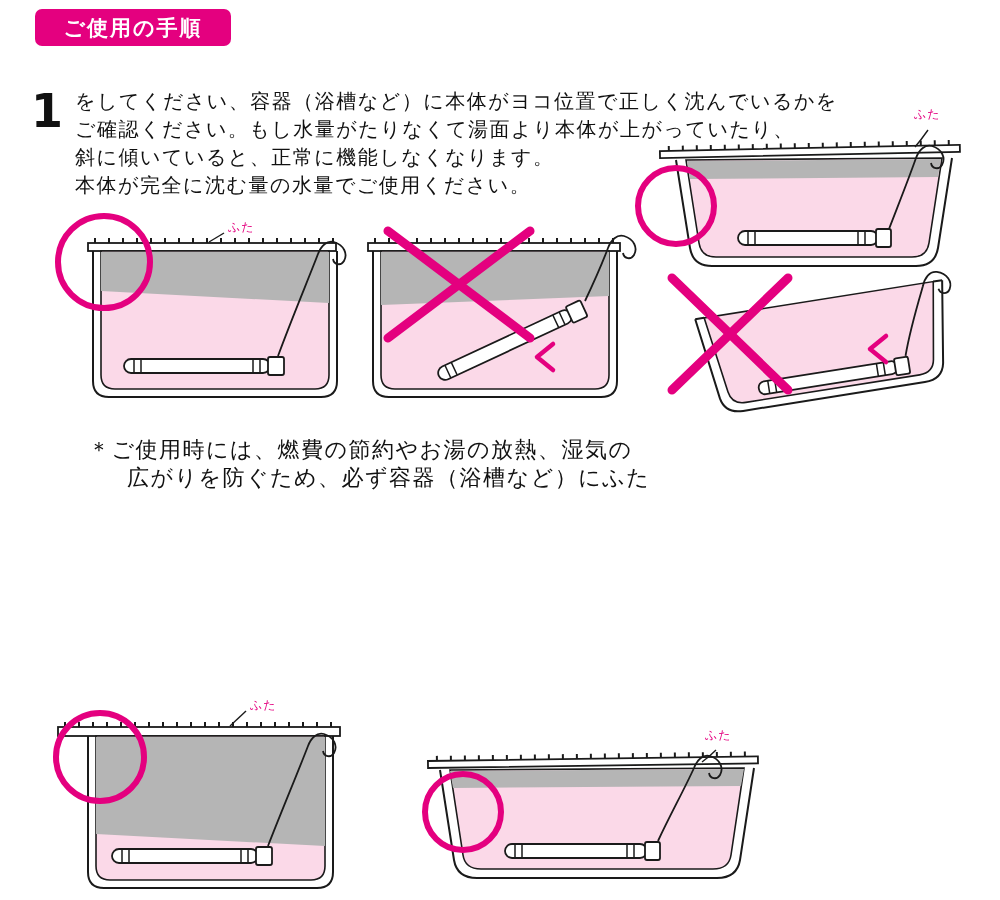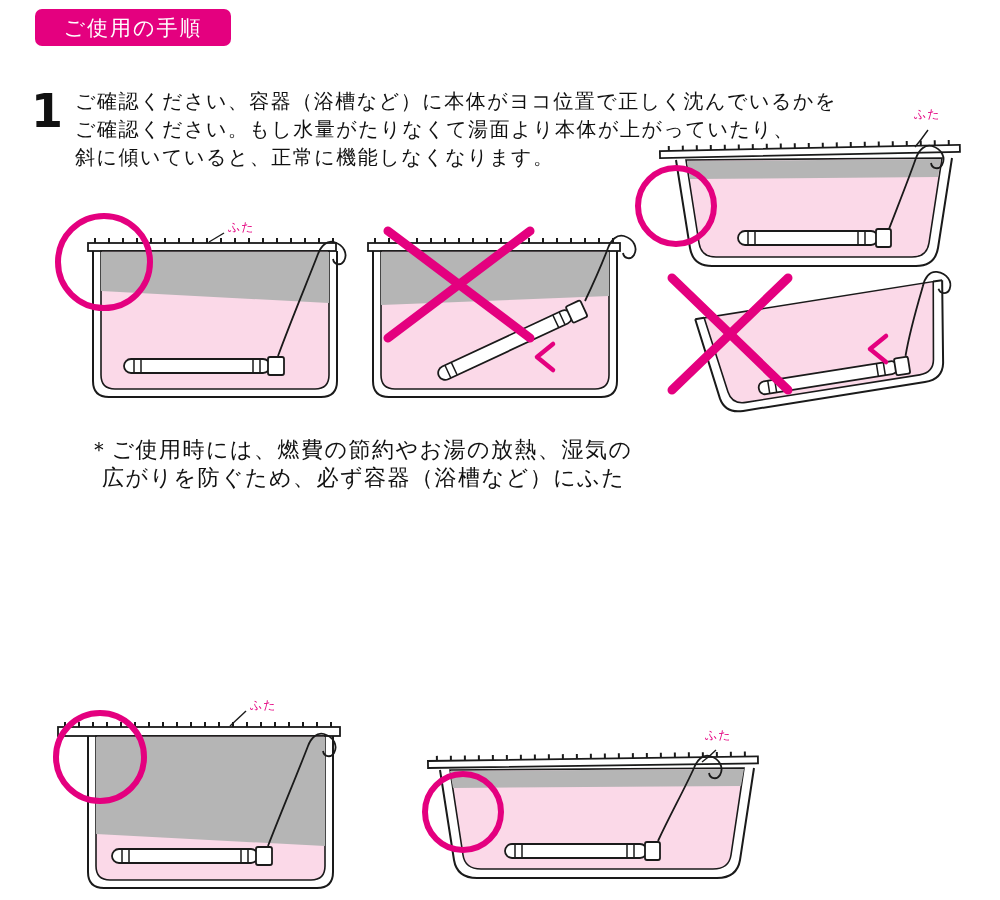--- a/index.html
+++ b/index.html
@@ -10,35 +10,35 @@
   }
   *{margin:0;padding:0;box-sizing:border-box;}
   html,body{background:#fff;}
   body{font-family:"DejaVu Sans", sans-serif;color:#111;}
   .page{position:relative;width:1000px;height:900px;background:#fff;overflow:hidden;}
 
   .badge{
     position:absolute;left:35px;top:9px;width:196px;height:37px;
     background:var(--accent);color:#fff;border-radius:7px;
     display:flex;align-items:center;justify-content:center;
-    font-size:21px;font-weight:normal;letter-spacing:2px;
+    font-size:21px;font-weight:bold;letter-spacing:2px;
   }
   .step-number{
     position:absolute;left:31px;top:88px;
     font-size:46px;font-weight:bold;line-height:1;
   }
   .instructions{
     position:absolute;left:75px;top:87px;
     font-size:20px;line-height:28px;letter-spacing:1.5px;white-space:nowrap;
   }
   .footnote{
     position:absolute;left:88px;top:436px;
     font-size:22px;line-height:28px;letter-spacing:1.5px;white-space:nowrap;
   }
-  .footnote .cont{margin-left:14px;}
+  .footnote .cont{margin-left:39px;}
   .lid-label{
     position:absolute;color:var(--accent);
     font-size:12px;letter-spacing:1px;white-space:nowrap;
   }
   svg.diagrams{position:absolute;left:0;top:0;}
 
   .wall{fill:#fff;stroke:var(--line);stroke-width:1.8;}
   .water{fill:var(--water);stroke:var(--line);stroke-width:1.6;}
   .shade{fill:var(--shade);}
   .ln{stroke:var(--line);fill:none;}
@@ -54,23 +54,24 @@
 
 <div class="page">
 
   <div class="badge">
     <span>ご使用の手順</span>
   </div>
 
   <div class="step-number">1</div>
 
   <div class="instructions">
-    <div class="line">ご確認ください、容器（浴槽など）に本体がヨコ位置で正しく沈んでいるかを</div>
+    <div class="line">をしてください、容器（浴槽など）に本体がヨコ位置で正しく沈んでいるかを</div>
     <div class="line">ご確認ください。もし水量がたりなくて湯面より本体が上がっていたり、</div>
     <div class="line">斜に傾いていると、正常に機能しなくなります。</div>
+    <div class="line">本体が完全に沈む量の水量でご使用ください。</div>
   </div>
 
   <svg class="diagrams" width="1000" height="900" viewBox="0 0 1000 900" aria-hidden="true">
 
     <g>
       <line class="ticks" x1="94" y1="240.5" x2="334" y2="240.5"></line>
       <rect class="wall" x="88" y="243" width="248" height="8"></rect>
       <path class="ln" stroke-width="2" d="M93 251 V381 Q93 397 109 397 H321 Q337 397 337 381 V251"></path>
       <path class="water" d="M101 251 V375 Q101 389 115 389 H315 Q329 389 329 375 V251 Z"></path>
       <polygon class="shade" points="101,252 329,252 329,303 101,291"></polygon>

